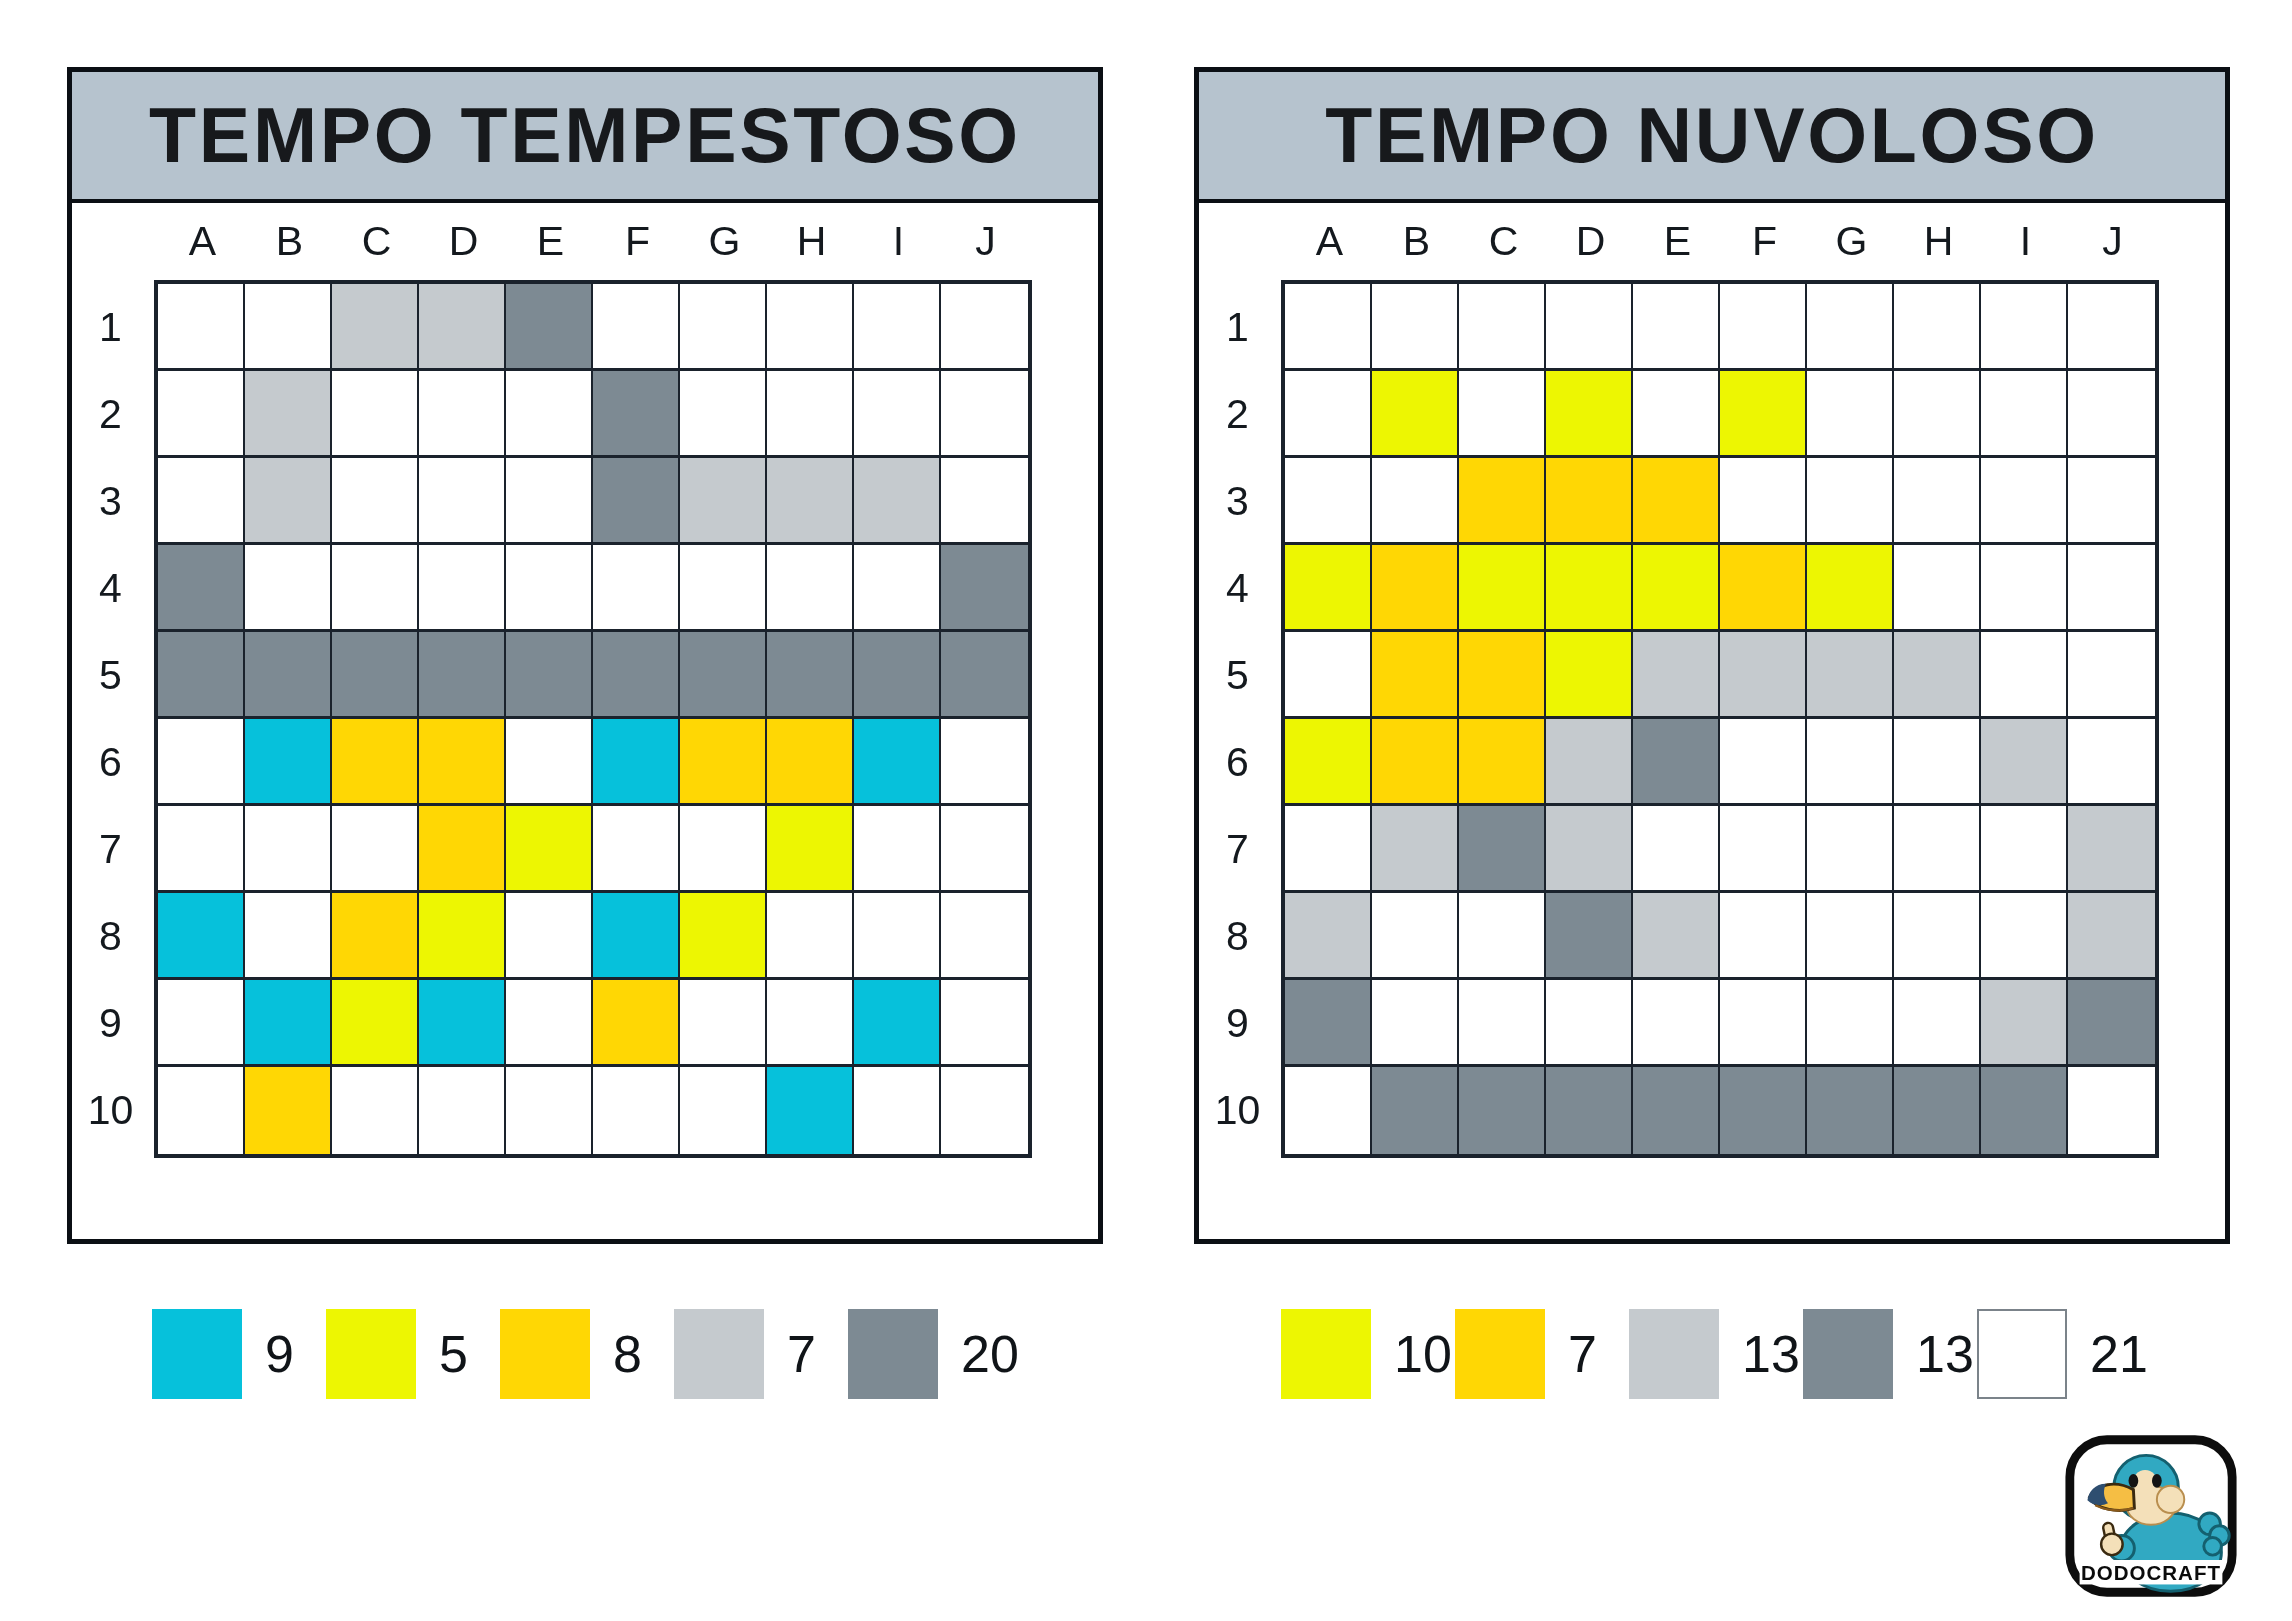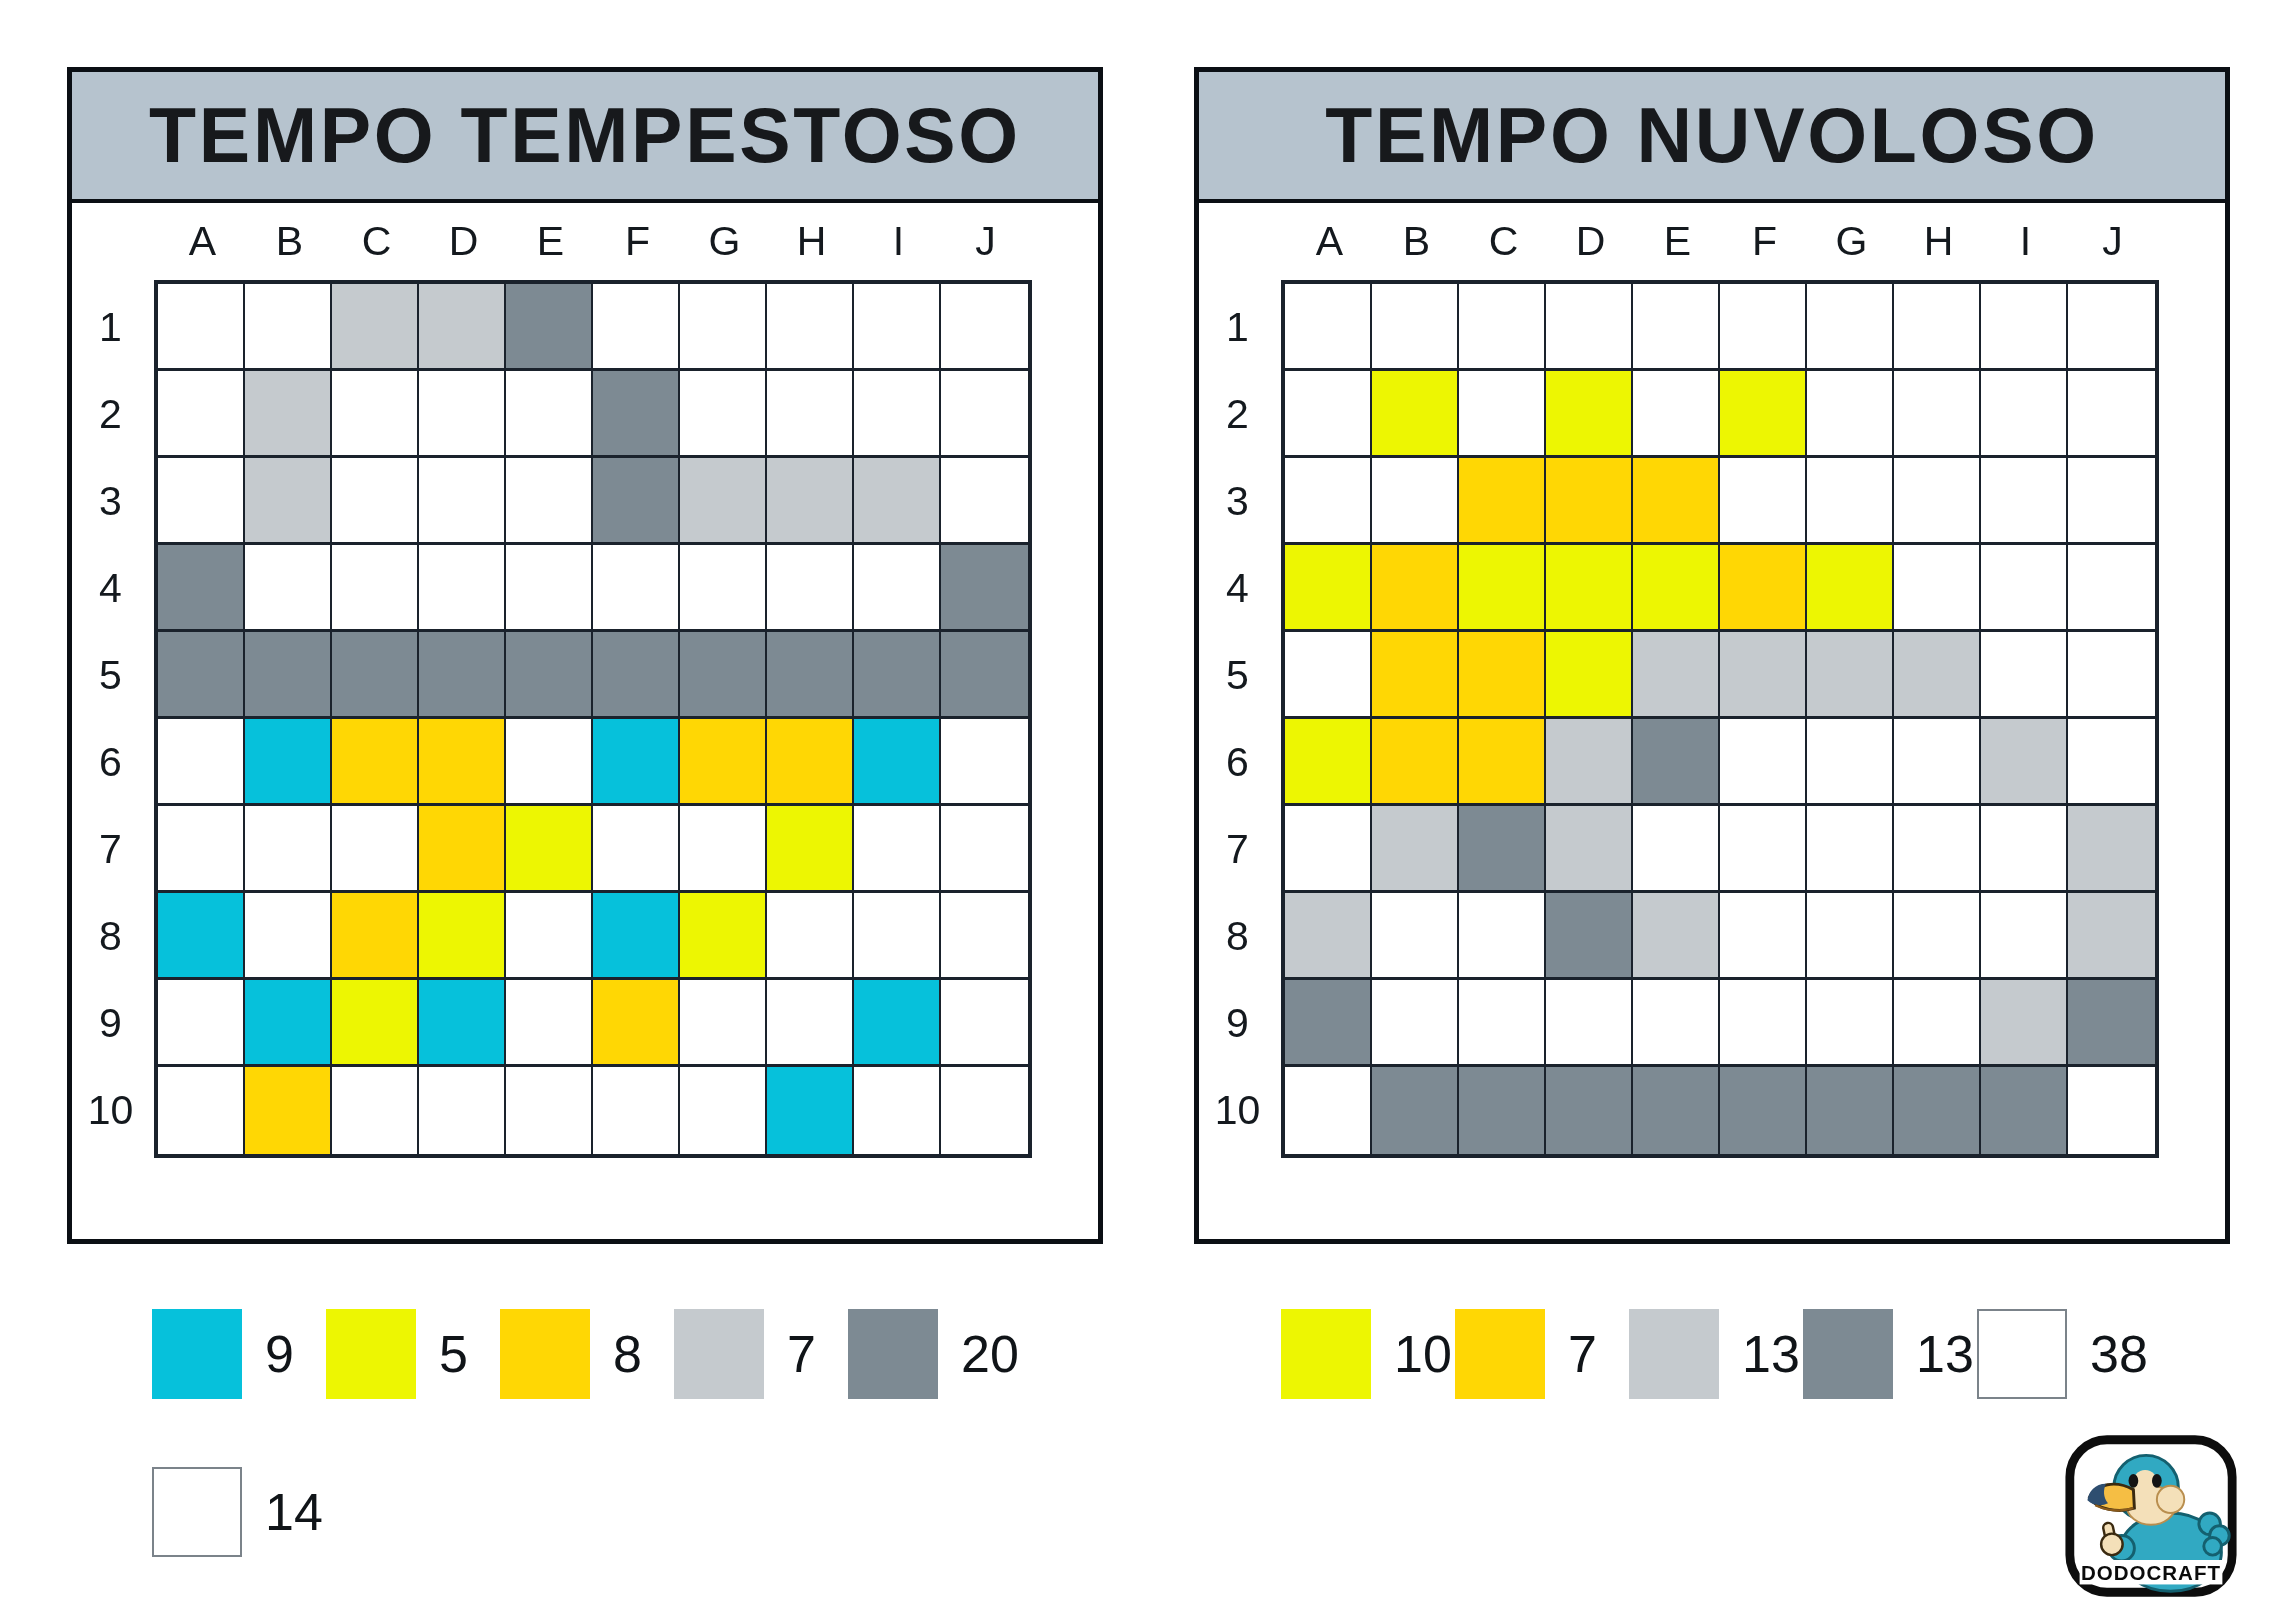--- a/index.html
+++ b/index.html
@@ -352,26 +352,20 @@
         </div>
         <div class="legend-item">
           <div class="swatch" style="background: rgb(197, 202, 206);"></div>
           <div class="legend-count">7</div>
         </div>
         <div class="legend-item">
           <div class="swatch" style="background: rgb(125, 138, 147);"></div>
           <div class="legend-count">20</div>
         </div>
       </div>
-      <div class="legend-row">
-        <div class="legend-item">
-          <div class="swatch swatch-white" style="background: rgb(255, 255, 255);"></div>
-          <div class="legend-count">14</div>
-        </div>
-      </div>
     </div>
   <div class="legend legend-right">
       <div class="legend-row">
         <div class="legend-item">
           <div class="swatch" style="background: rgb(237, 246, 2);"></div>
           <div class="legend-count">10</div>
         </div>
         <div class="legend-item">
           <div class="swatch" style="background: rgb(255, 215, 4);"></div>
           <div class="legend-count">7</div>
@@ -379,21 +373,21 @@
         <div class="legend-item">
           <div class="swatch" style="background: rgb(197, 202, 206);"></div>
           <div class="legend-count">13</div>
         </div>
         <div class="legend-item">
           <div class="swatch" style="background: rgb(125, 138, 147);"></div>
           <div class="legend-count">13</div>
         </div>
         <div class="legend-item">
           <div class="swatch swatch-white" style="background: rgb(255, 255, 255);"></div>
-          <div class="legend-count">38</div>
+          <div class="legend-count">21</div>
         </div>
       </div>
     </div>
 
   <div class="logo">
     <svg viewBox="0 0 180 170">
       <rect x="7" y="7" width="166" height="156" rx="38" fill="#ffffff" stroke="#0d0d0d" stroke-width="9"></rect>
 
       <ellipse cx="110" cy="122" rx="52" ry="40" fill="#31A9C2" stroke="#14606f" stroke-width="3"></ellipse>
 

